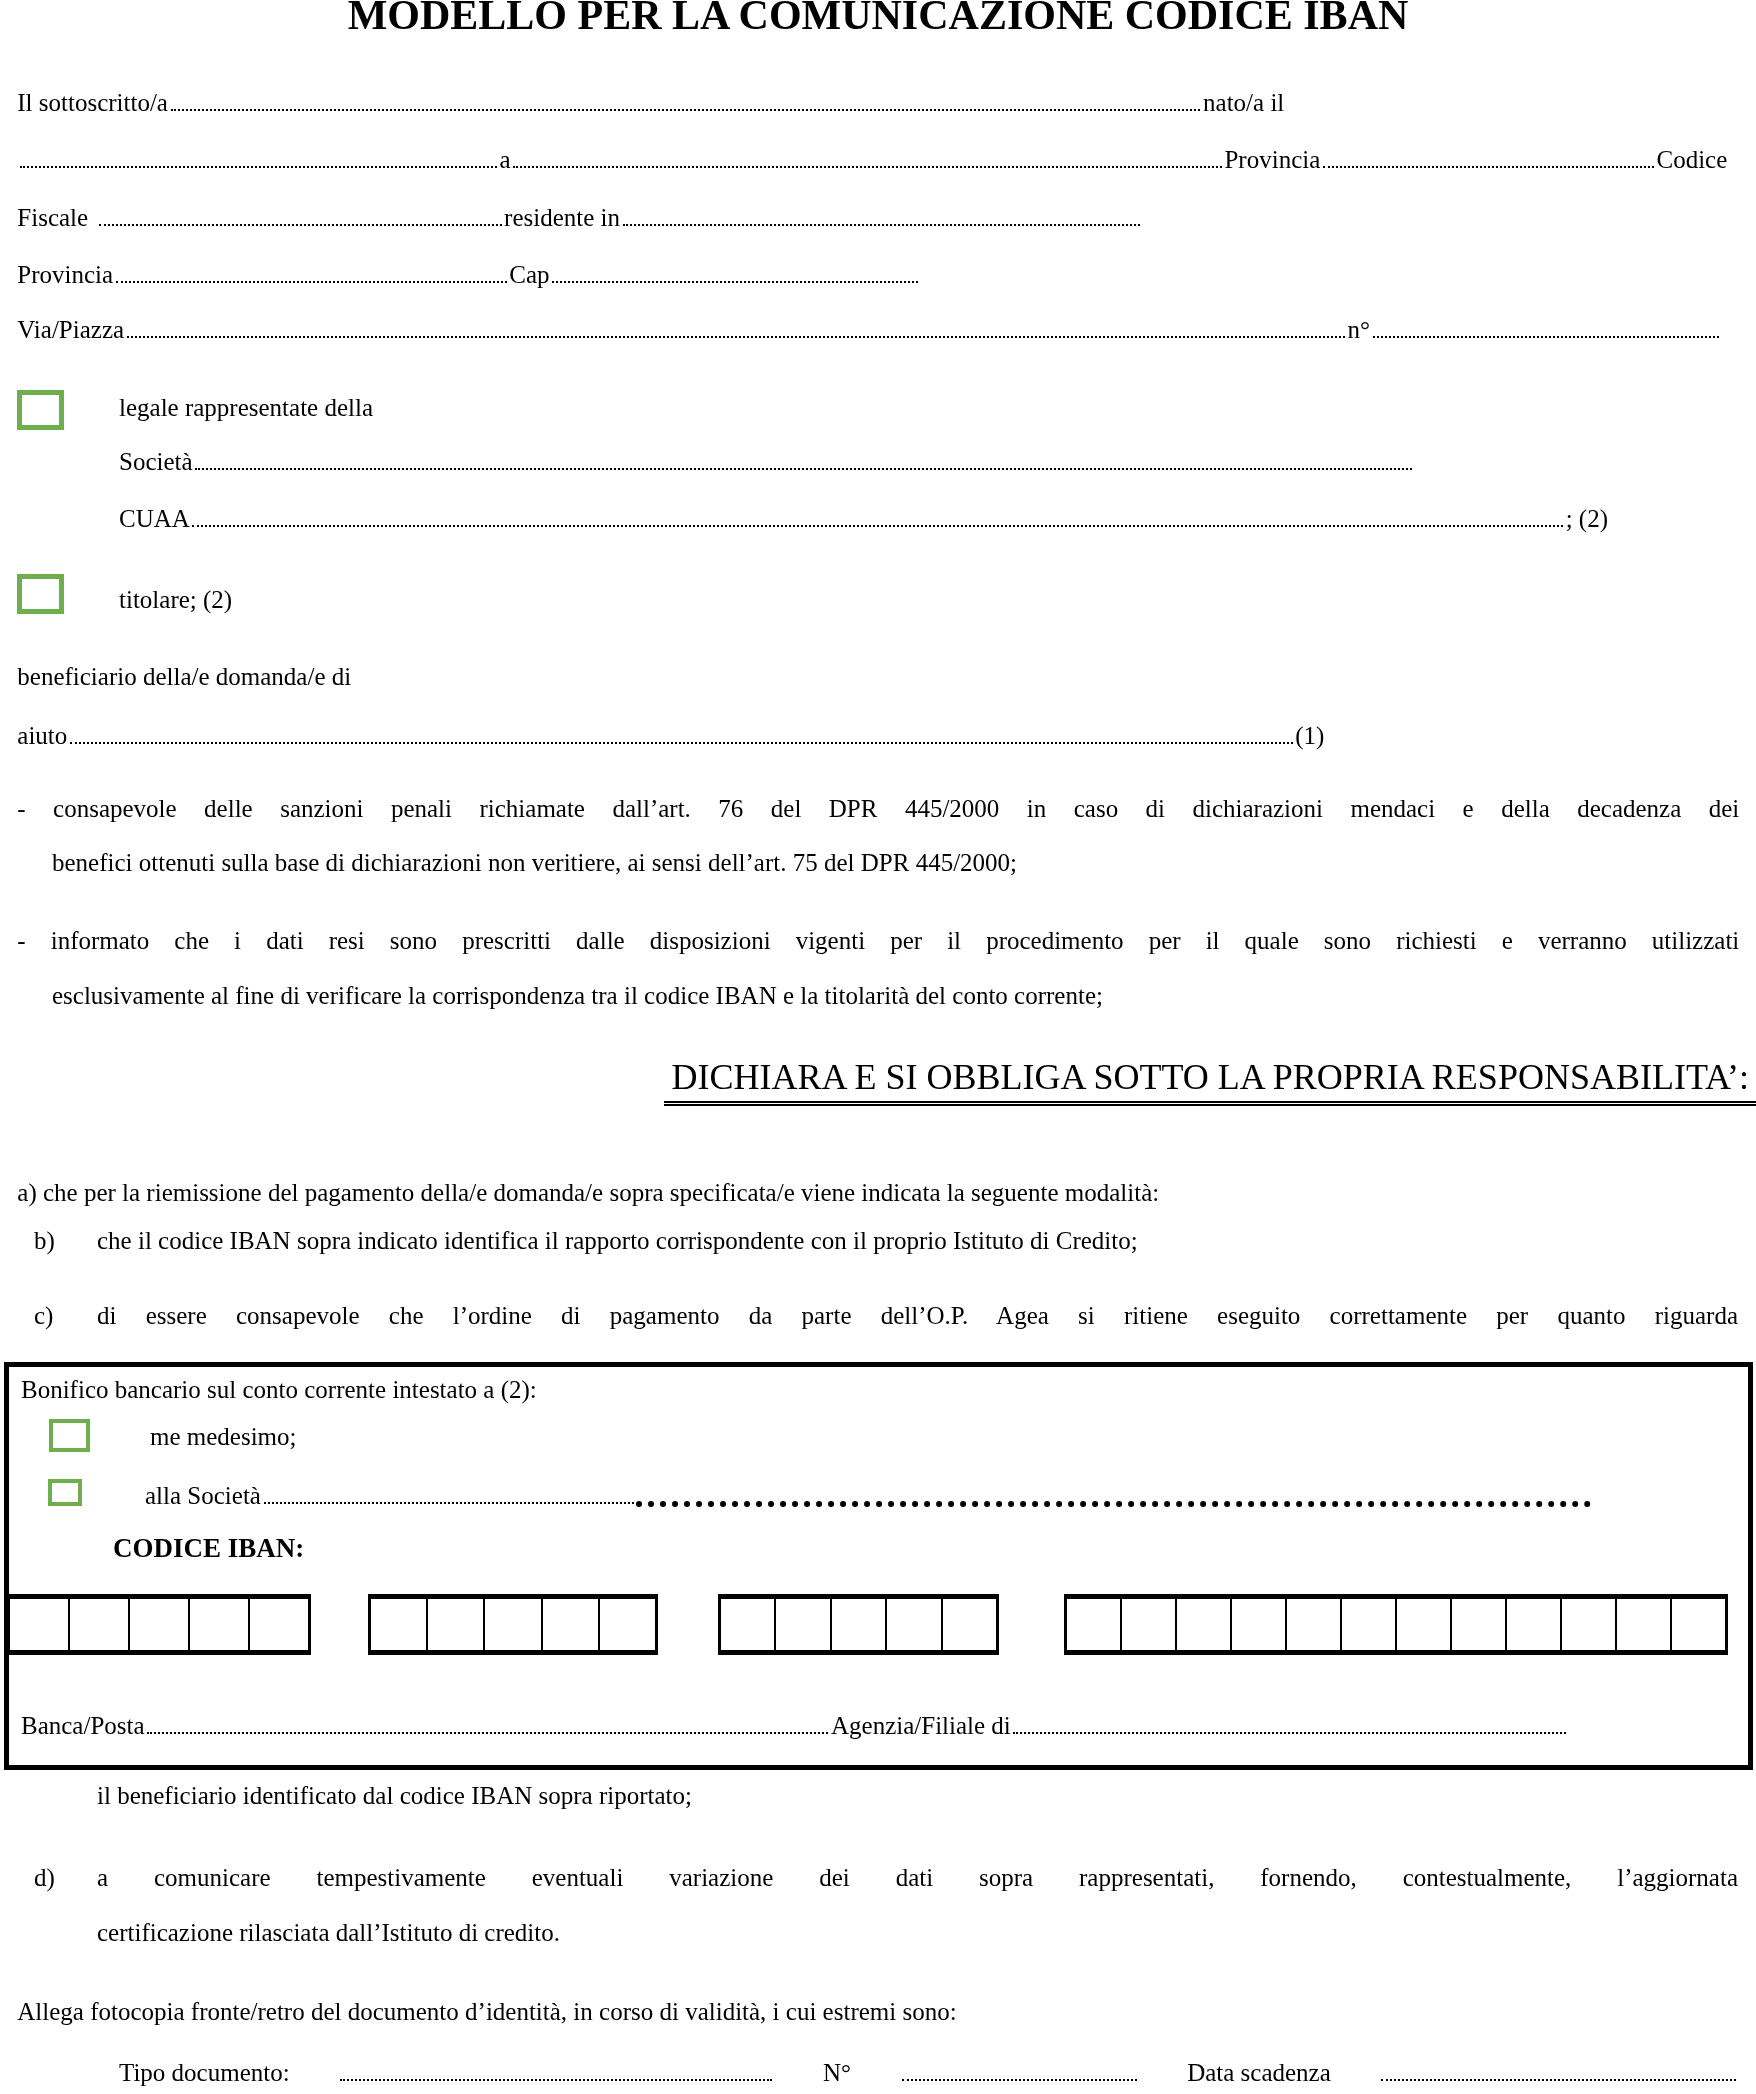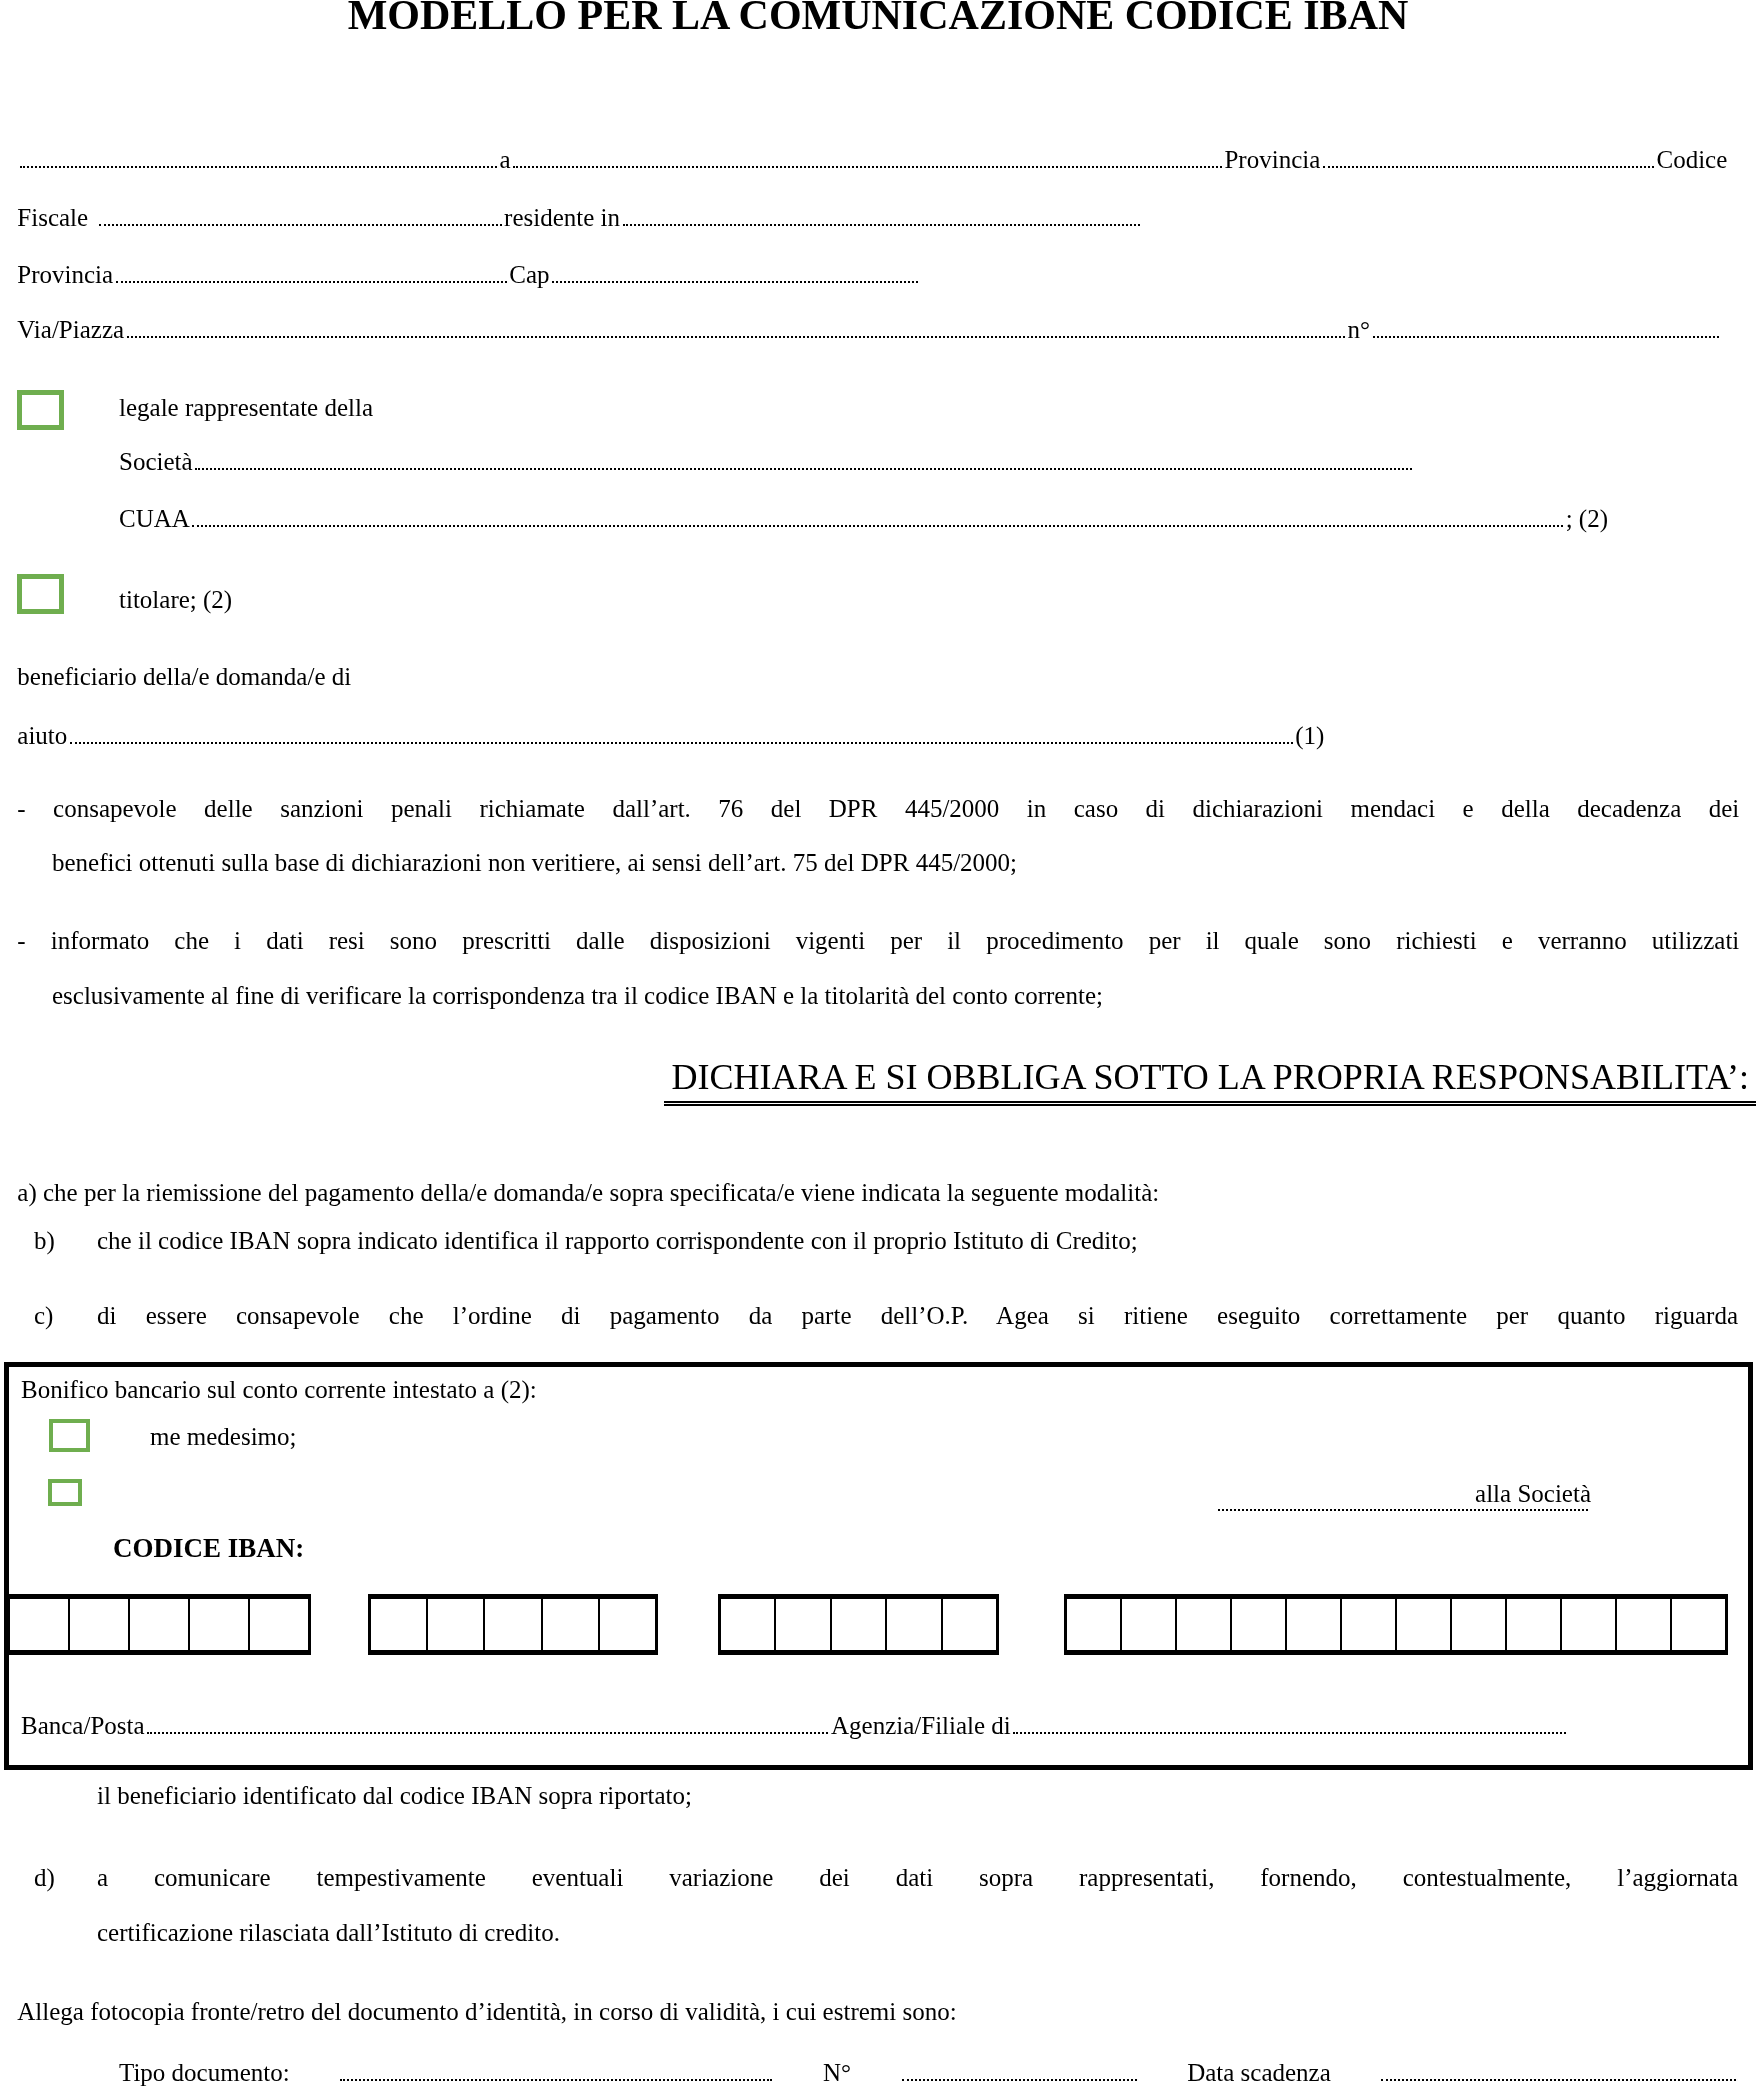--- a/index.html
+++ b/index.html
@@ -64,20 +64,25 @@
   .prefix { display: inline-block; width: 63px; flex: 0 0 63px; }
   .flexjust { flex: 1 1 auto; text-align: justify; text-align-last: justify; line-height: 29px; }
 </style>
 </head>
 <body>
 
 <div class="page">
 
   <div class="title">MODELLO PER LA COMUNICAZIONE CODICE IBAN</div>
 
+  <div class="row" style="top:86px; left:17.3px; width:1267px;">
+    <span>Il sottoscritto/a</span>
+    <span class="dots"></span>
+    <span>nato/a il</span>
+  </div>
 
   <div class="row" style="top:143px; left:17.3px; width:1710px;">
     <span class="dots fixed" style="width:477px;"></span>
     <span>a</span>
     <span class="dots"></span>
     <span>Provincia</span>
     <span class="dots fixed" style="width:331px;"></span>
     <span>Codice</span>
   </div>
 
@@ -149,21 +154,21 @@
   </div>
 
   <div class="bank-box"></div>
 
   <div class="textline" style="top:1375px; left:21px;">Bonifico bancario sul conto corrente intestato a (2):</div>
 
   <div class="checkbox cb-med" style="top:1419px; left:49px;"></div>
   <div class="textline" style="top:1422px; left:150px;">me medesimo;</div>
 
   <div class="checkbox cb-small" style="top:1479px; left:48px;"></div>
-  <div class="row" style="top:1479px; left:145px; width:1446px;flex-direction:column;">
+  <div class="row" style="top:1479px; left:145px; width:1446px;">
     <span>alla Società</span>
     <span class="dots fixed" style="width:370px;"></span>
     <span class="dots-bold"></span>
   </div>
 
   <div class="textline bold" style="top:1534px; left:113px; font-size:27px;">CODICE IBAN:</div>
 
   <div class="iban-group" style="left:7px;   width:304px;">
       <div class="iban-cell"></div>
       <div class="iban-cell"></div>

